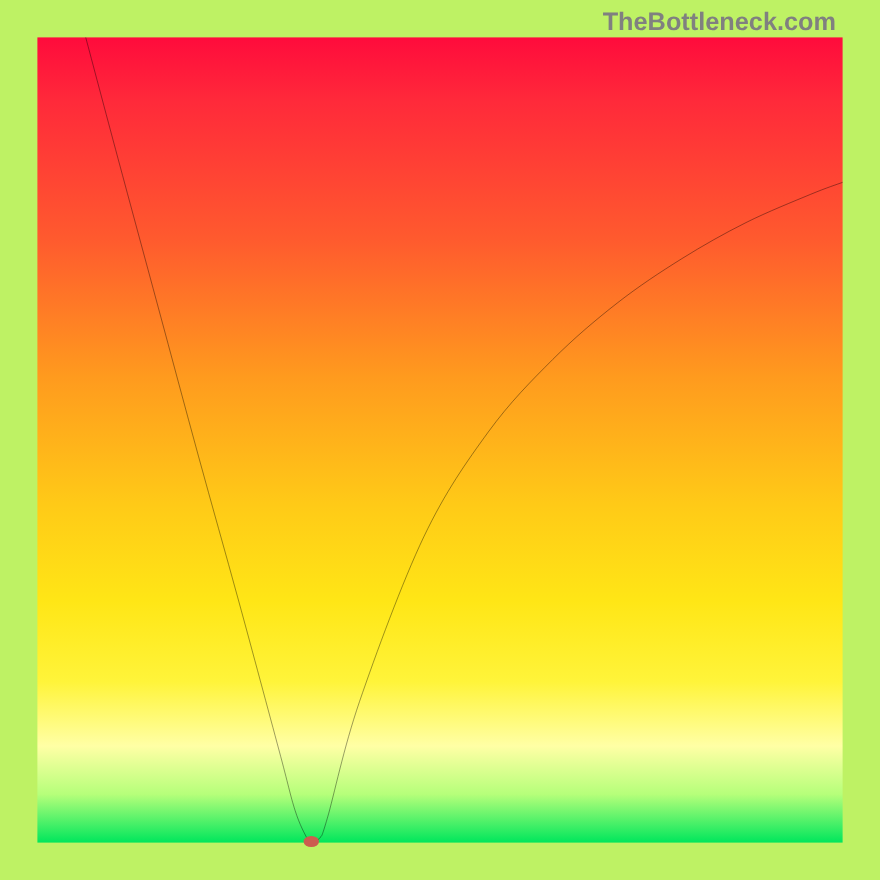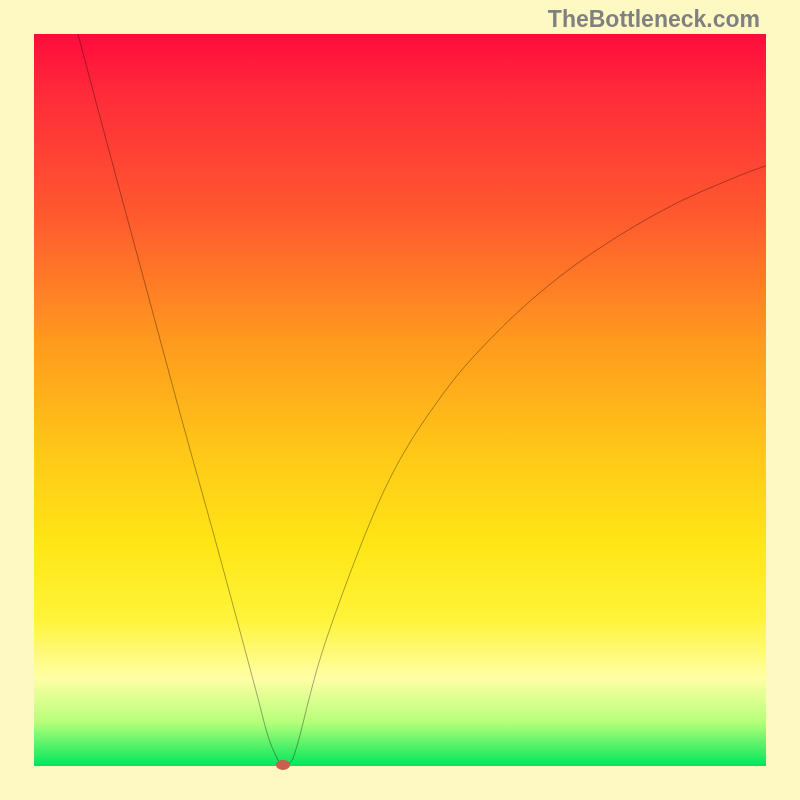--- a/index.html
+++ b/index.html
@@ -9,21 +9,21 @@
     height: 800px;
     background: #000;
     overflow: hidden;
   }
   .frame {
     position: absolute;
     top: 0;
     left: 0;
     width: 800px;
     height: 800px;
-    background: #fef9c3;
+    background: #bef264;
   }
   .plot-area {
     position: absolute;
     left: 34px;
     top: 34px;
     width: 732px;
     height: 732px;
     
     background: linear-gradient(to bottom,
       #ff0b3c 0%,

